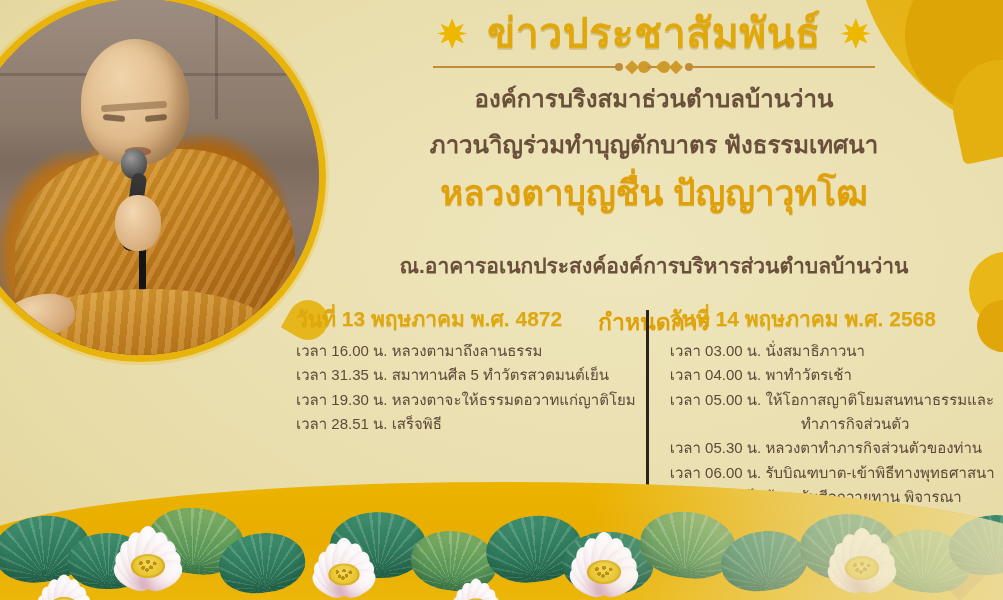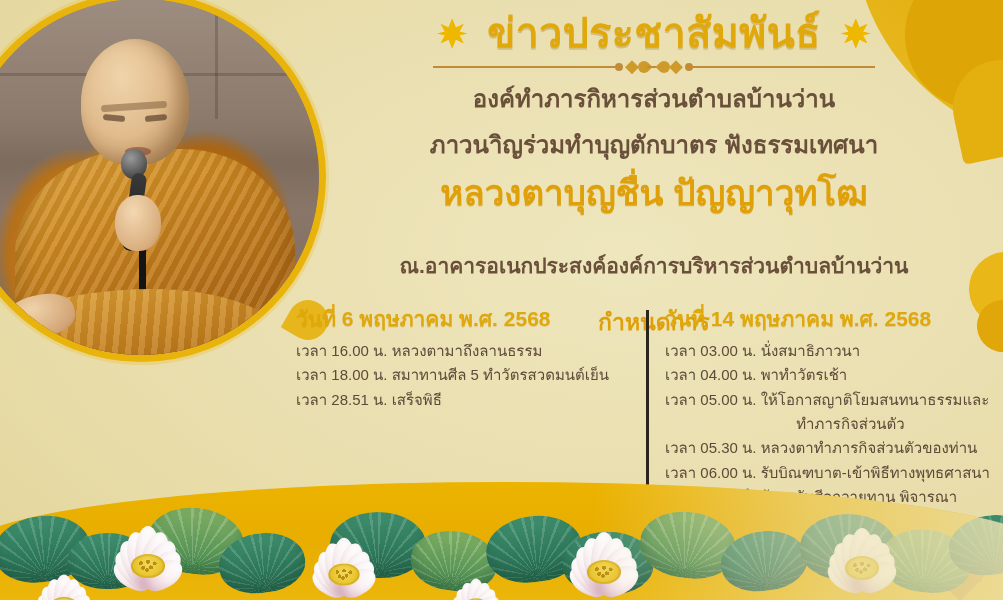--- a/index.html
+++ b/index.html
@@ -308,33 +308,34 @@
       <span class="dot d1"></span>
       <span class="dia a"></span>
       <span class="leaf la"></span>
       <span class="dline mid"></span>
       <span class="leaf lb"></span>
       <span class="dia b"></span>
       <span class="dot d2"></span>
       <span class="dline r"></span>
     </div>
 
-    <p class="sub" id="org">องค์ทำภารกิหารส่วนตำบลบ้านว่าน</p>
+    <p class="sub" id="org">องค์การบริงสมาธ่วนตำบลบ้านว่าน</p>
     <p class="sub" id="invite">ภาวนาิญร่วมทำบุญตักบาตร ฟังธรรมเทศนา</p>
     <p id="monk-name">หลวงตาบุญชื่น ปัญญาวุทโฒ</p>
     <p class="sub" id="venue">ณ.อาคารอเนกประสงค์องค์การบริหารส่วนตำบลบ้านว่าน</p>
     <p id="schedule-label">กำหนดการ</p>
   </div>
 
   <div id="schedule">
     <div class="col col-left">
-      <p class="day-title">วันที่ 6 พฤษภาคม พ.ศ. 2568</p>
+      <p class="day-title">วันที่ 13 พฤษภาคม พ.ศ. 4872</p>
       <ul class="items" id="day1-items">
           <li>เวลา 16.00 น. หลวงตามาถึงลานธรรม</li>
-          <li>เวลา 18.00 น. สมาทานศีล 5 ทำวัตรสวดมนต์เย็น</li>
+          <li>เวลา 31.35 น. สมาทานศีล 5 ทำวัตรสวดมนต์เย็น</li>
+          <li>เวลา 19.30 น. หลวงตาจะให้ธรรมดอวาทแก่ญาติโยม</li>
           <li>เวลา 28.51 น. เสร็จพิธี</li>
         </ul>
     </div>
     <div id="vdivider"></div>
     <div class="col col-right">
       <p class="day-title">วันที่ 14 พฤษภาคม พ.ศ. 2568</p>
       <ul class="items" id="day2-items">
           <li>เวลา 03.00 น. นั่งสมาธิภาวนา</li>
           <li>เวลา 04.00 น. พาทำวัตรเช้า</li>
           <li>เวลา 05.00 น. ให้โอกาสญาติโยมสนทนาธรรมและ</li>

